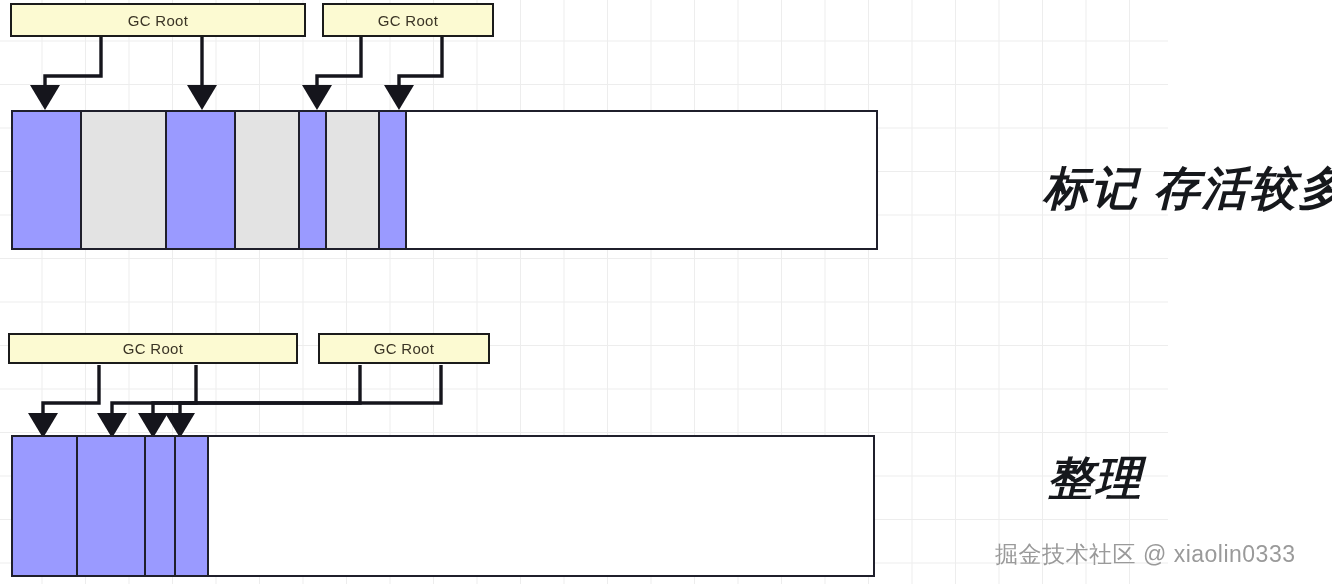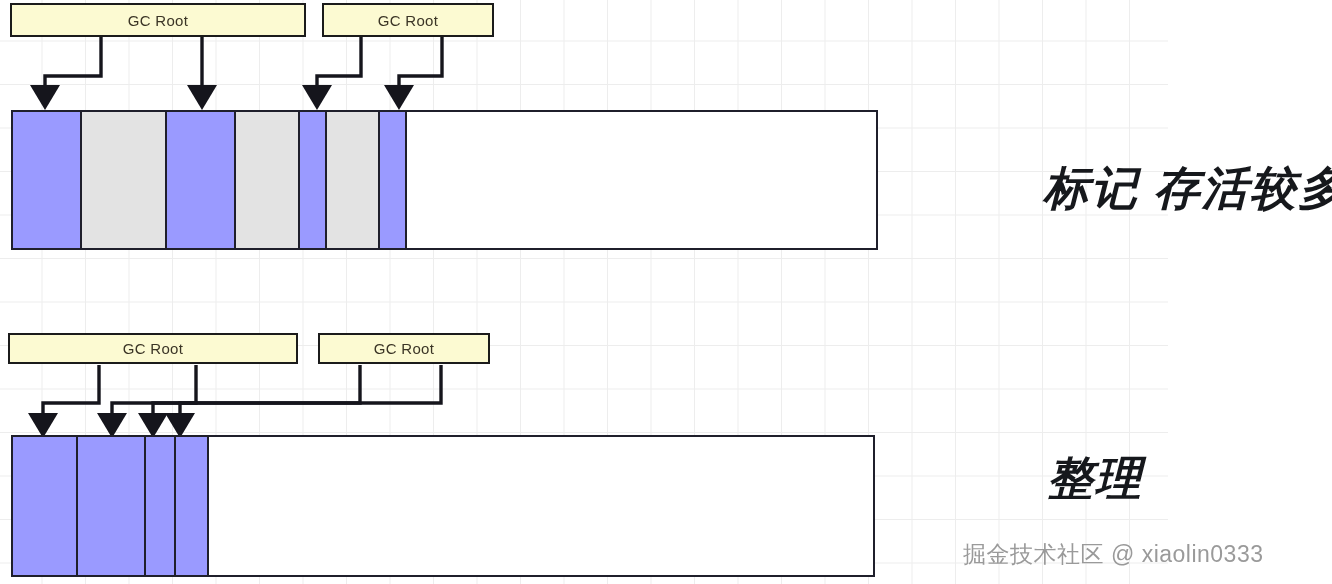--- a/index.html
+++ b/index.html
@@ -59,20 +59,21 @@
     letter-spacing:2px;
     margin-left:44px;
   }
   .wm{
     position:absolute;
     font-family:"Liberation Sans", sans-serif;
     font-size:23px;
     color:#9a9a9a;
     white-space:nowrap;
     letter-spacing:.5px;
+    margin-left:32px;
   }
 </style>
 </head>
 <body>
 
 <div id="canvas">
 
   <svg class="svg-layer" viewBox="0 0 1332 584" xmlns="http://www.w3.org/2000/svg">
     <defs>
       <marker id="ah" markerWidth="9" markerHeight="9" refX="2.2" refY="4.5" orient="auto" markerUnits="strokeWidth">

